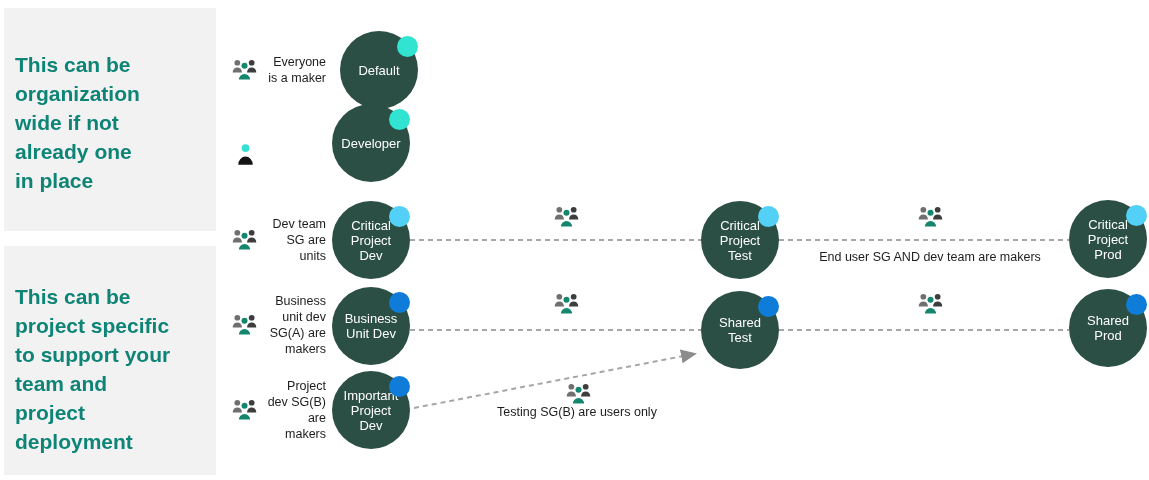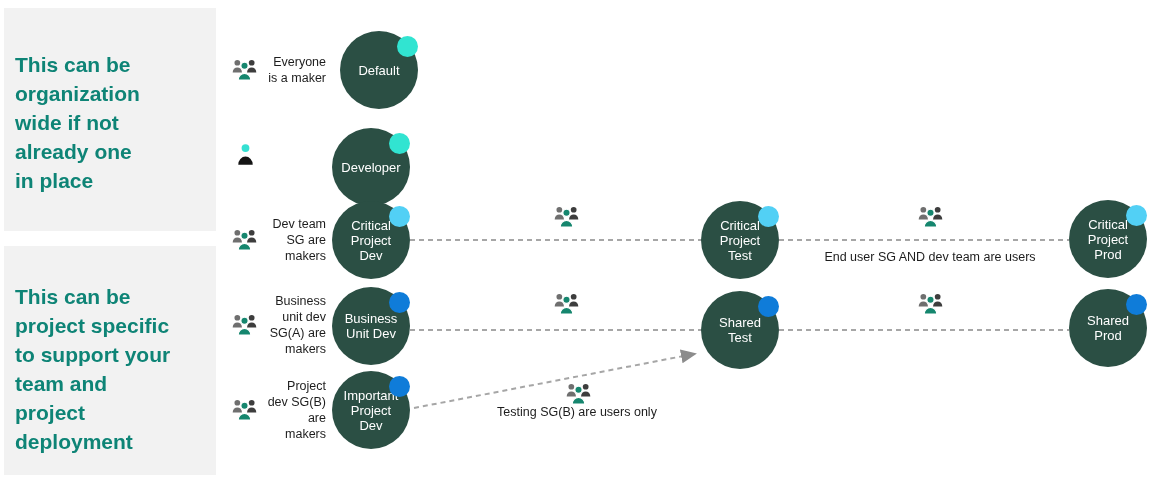--- a/index.html
+++ b/index.html
@@ -87,21 +87,21 @@
 
   <svg class="icon" style="left:237px;top:141px" width="17" height="26">
       <use href="#sym-person"></use>
     </svg>
 
   <svg class="icon" style="left:231px;top:227px" width="27" height="25">
       <use href="#sym-group"></use>
     </svg>
   <div class="maker-label" style="top:216px">Dev team
 SG are
-makers</div>
+units</div>
 
   <svg class="icon" style="left:231px;top:312px" width="27" height="25">
       <use href="#sym-group"></use>
     </svg>
   <div class="maker-label" style="top:293px">Business
 unit dev
 SG(A) are
 makers</div>
 
   <svg class="icon" style="left:231px;top:397px" width="27" height="25">
@@ -112,40 +112,40 @@
 are
 makers</div>
 
   <svg class="icon" style="left:553px;top:204px" width="27" height="25">
       <use href="#sym-group"></use>
     </svg>
 
   <svg class="icon" style="left:917px;top:204px" width="27" height="25">
       <use href="#sym-group"></use>
     </svg>
-  <div class="flow-note" style="left:780px;top:249px;width:300px">End user SG AND dev team are users</div>
+  <div class="flow-note" style="left:780px;top:249px;width:300px">End user SG AND dev team are makers</div>
 
   <svg class="icon" style="left:553px;top:291px" width="27" height="25">
       <use href="#sym-group"></use>
     </svg>
 
   <svg class="icon" style="left:917px;top:291px" width="27" height="25">
       <use href="#sym-group"></use>
     </svg>
 
   <svg class="icon" style="left:565px;top:381px" width="27" height="25">
       <use href="#sym-group"></use>
     </svg>
   <div class="flow-note" style="left:467px;top:404px;width:220px">Testing SG(B) are users only</div>
 
   <div class="node" style="left:340px;top:31px">
     <span class="badge" style="background: rgb(49, 228, 209);"></span>
     <span>Default</span>
   </div>
-  <div class="node" style="left:332px;top:128px">
+  <div class="node" style="left:332px;top:104px">
     <span class="badge" style="background: rgb(49, 228, 209);"></span>
     <span>Developer</span>
   </div>
   <div class="node" style="left:332px;top:201px">
     <span class="badge" style="background: rgb(82, 208, 245);"></span>
     <span>Critical
 Project
 Dev</span>
   </div>
   <div class="node" style="left:332px;top:287px">

